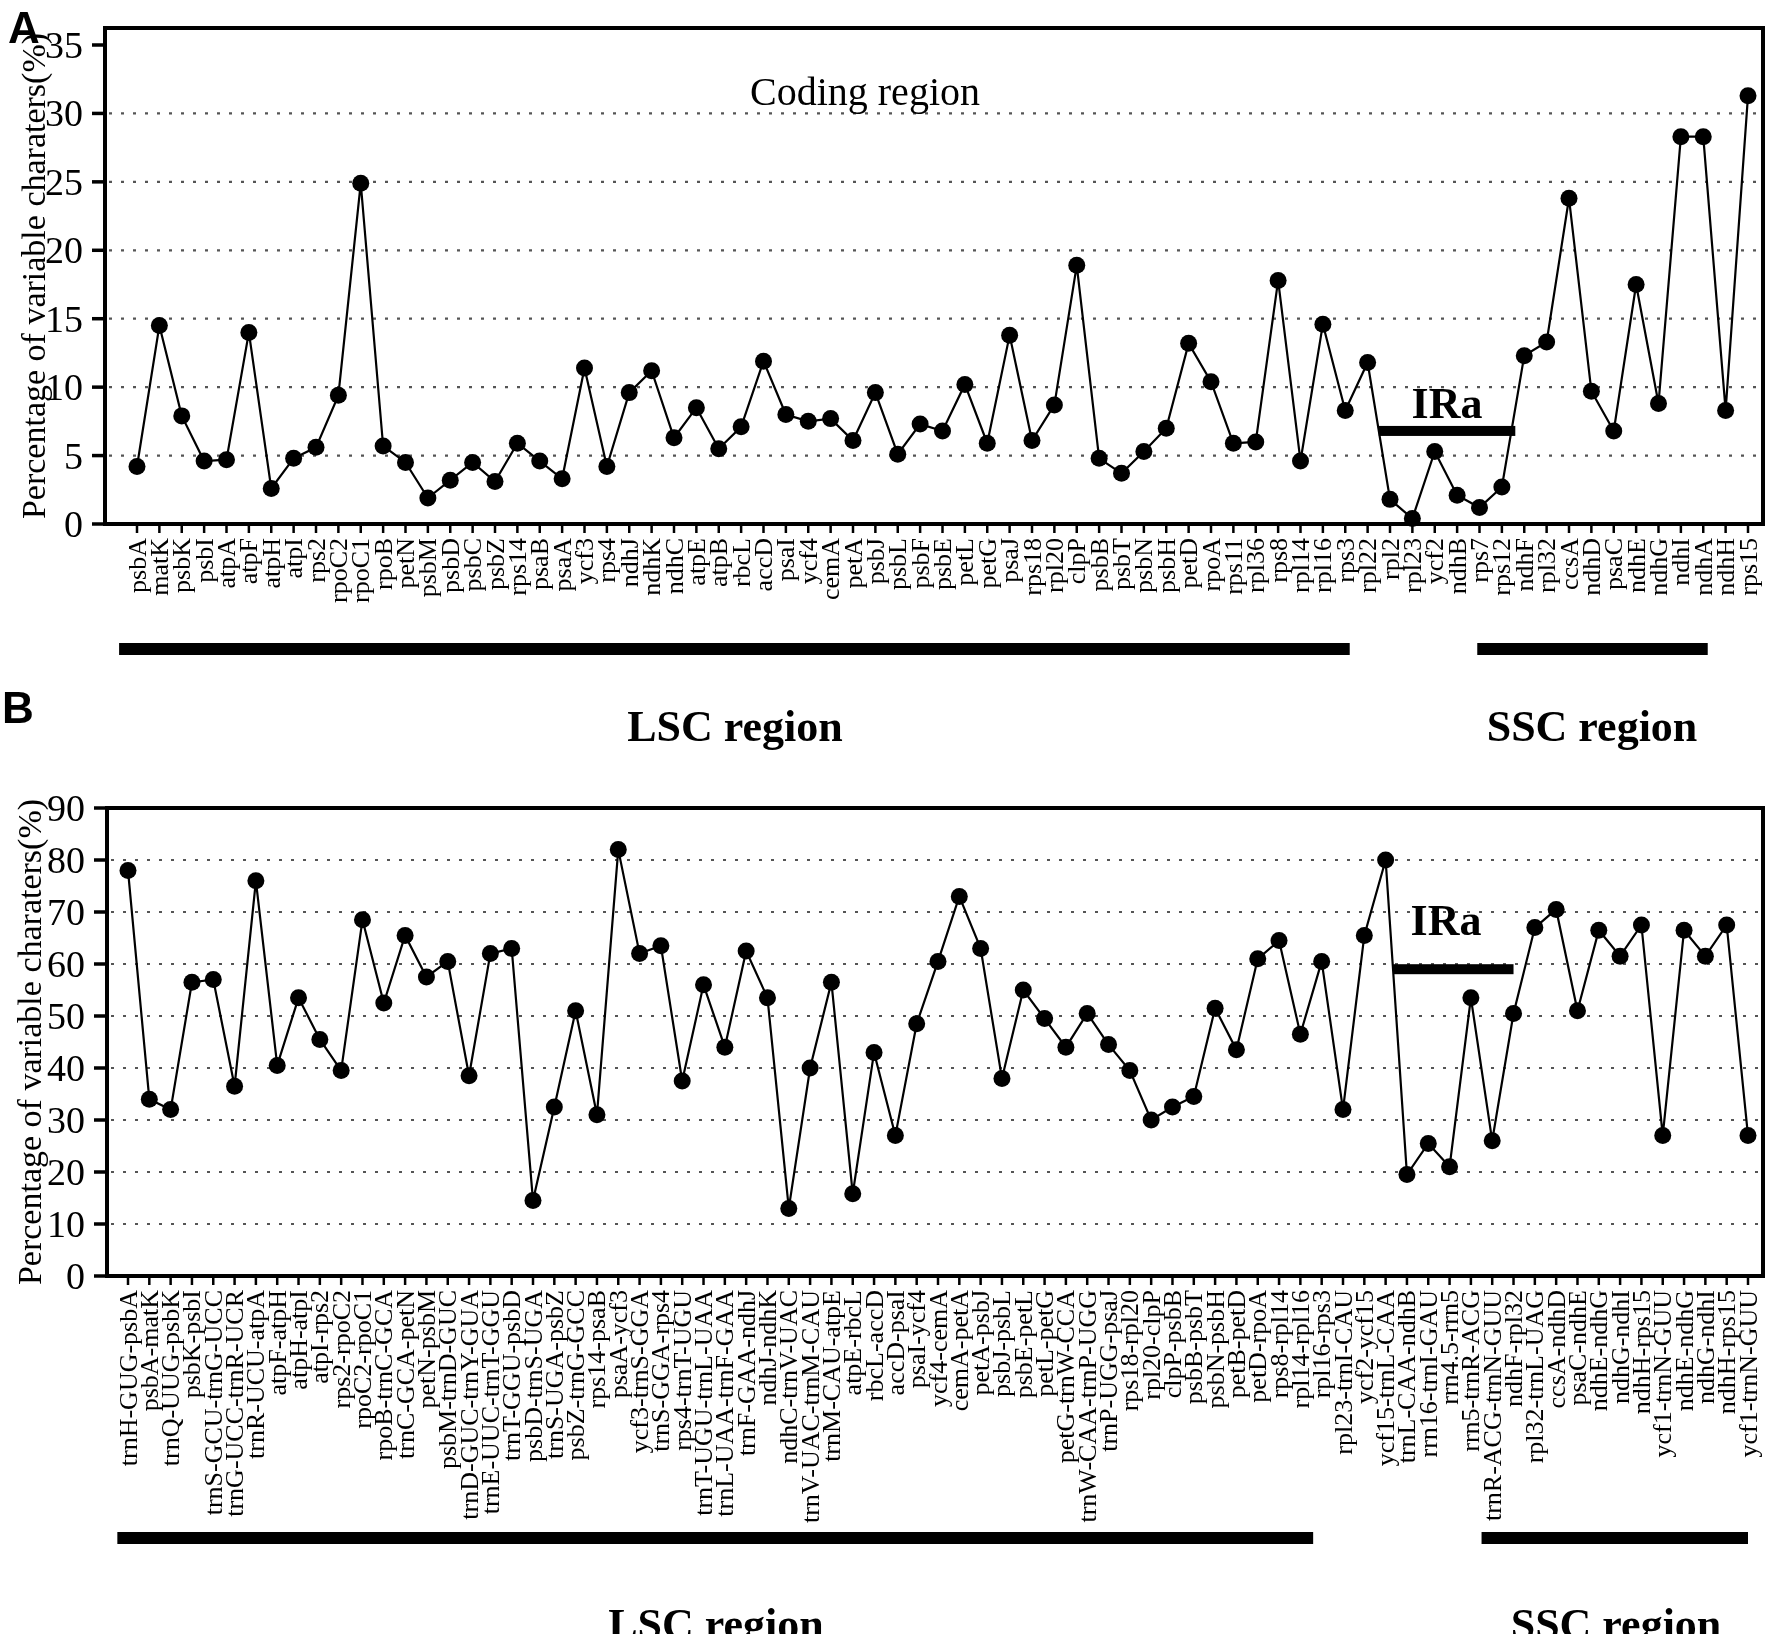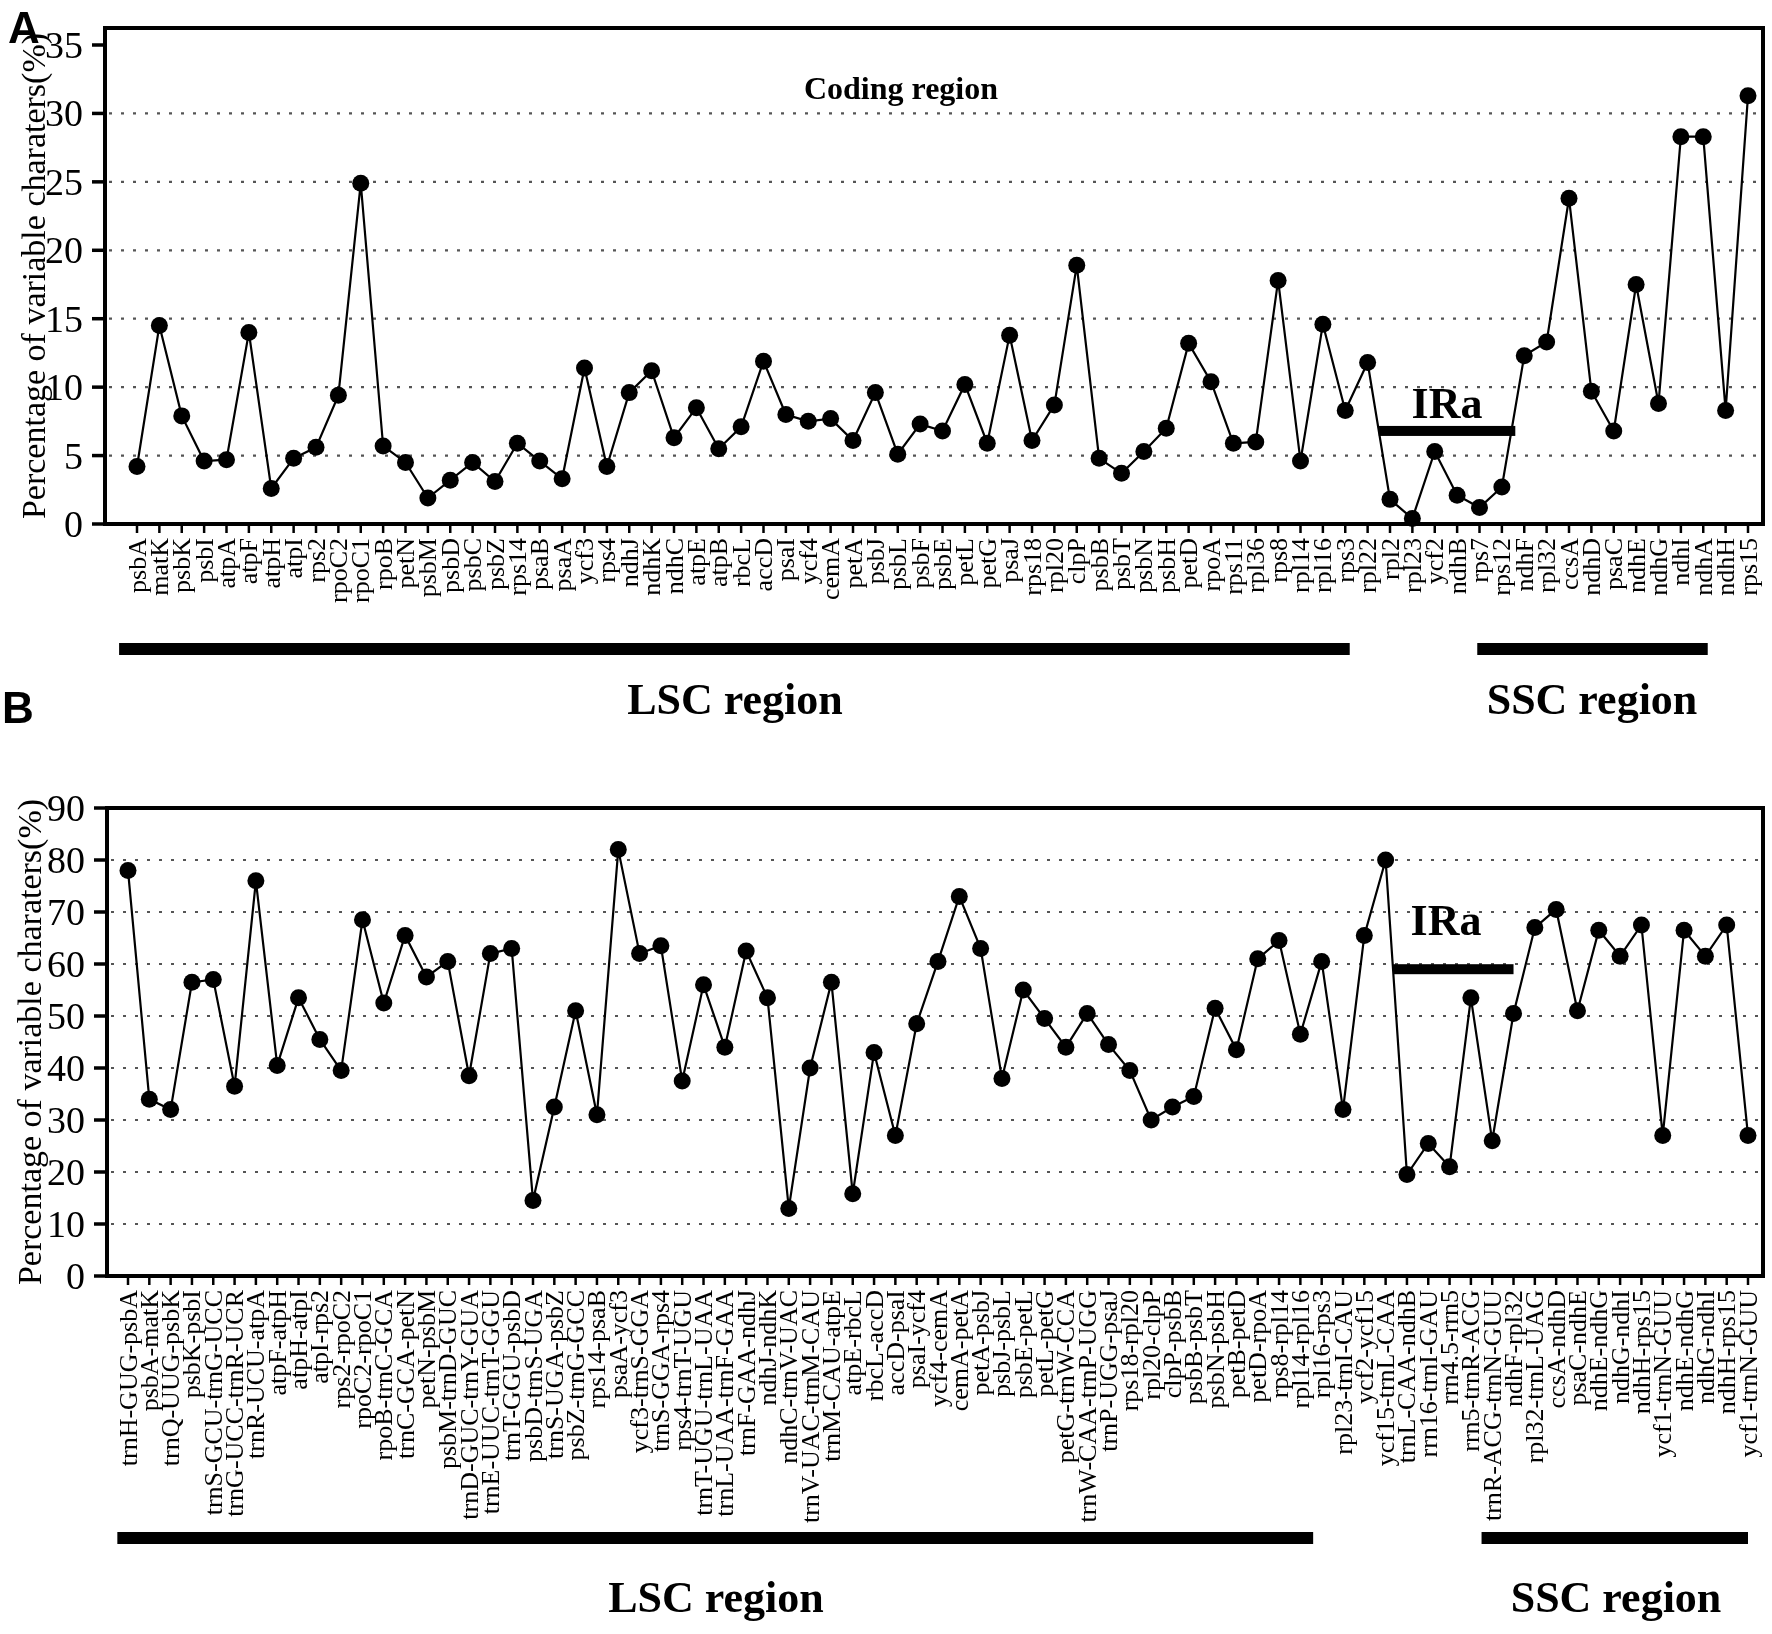--- a/index.html
+++ b/index.html
@@ -1,24 +1,24 @@
 <!DOCTYPE html>
 <html><head>
 <meta charset="utf-8">
 <style>
   html,body{margin:0;padding:0;background:#fff;}
   body{width:1772px;height:1634px;position:relative;font-family:"Liberation Serif",serif;color:#000;overflow:hidden;}
   #figure-wrap{position:absolute;left:0;top:0;width:1772px;height:1634px;}
   svg{position:absolute;left:0;top:0;}
   .overlay{position:absolute;white-space:nowrap;}
   .panel-letter{font-family:"Liberation Sans",sans-serif;font-weight:bold;font-size:44px;line-height:1;}
-  .chart-title{font-weight:bold;font-size:32px;line-height:1;transform:translateX(-50%);margin-left:36px;}
+  .chart-title{font-weight:normal;font-size:40px;line-height:1;transform:translateX(-50%);}
   .y-axis-label{font-size:34px;line-height:1;transform:translate(-50%,-50%) rotate(-90deg);}
   .ira-label{font-weight:bold;font-size:44px;line-height:1;transform:translateX(-50%);text-decoration:none;}
-  .region-label{font-weight:bold;font-size:44px;line-height:1;transform:translateX(-50%);}
+  .region-label{font-weight:bold;font-size:44px;line-height:1;transform:translateX(-50%);margin-top:27px;}
 </style>
 </head>
 <body>
 
 <div id="figure-wrap">
 
   <svg id="chart-svg" width="1772" height="1634">
       <g>
         <rect x="105" y="28" width="1658" height="496" fill="none" stroke="#000" stroke-width="4"></rect>
         <line x1="109" y1="455.57142857142856" x2="1759" y2="455.57142857142856" stroke="#555" stroke-width="2.2" stroke-dasharray="3 9"></line>

